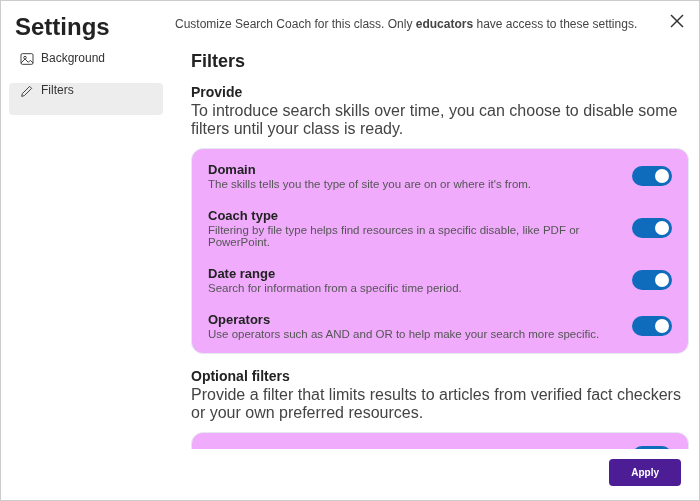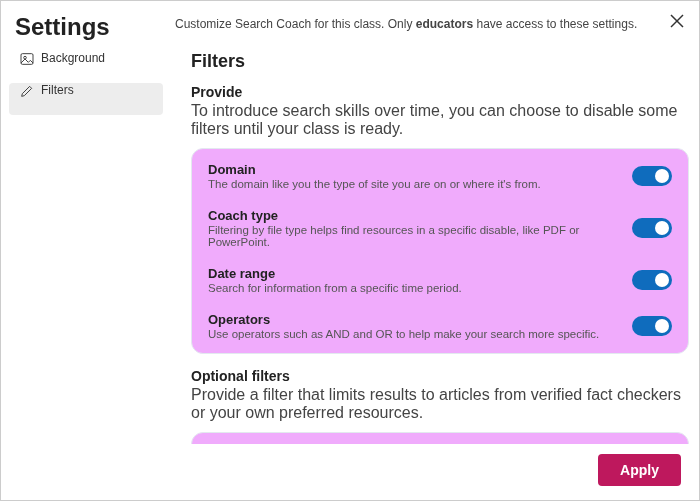--- a/index.html
+++ b/index.html
@@ -29,21 +29,21 @@
   .row-text { flex: 1; min-width: 0; }
   .row-title { font-size: 13px; font-weight: 700; color: #222; display: flex; align-items: center; gap: 12px; }
   .row-desc { font-size: 11.5px; color: #555; margin-top: 1px; }
   .link { color: #0f6cbd; font-weight: 400; font-size: 16px; cursor: pointer; }
   .toggle { width: 40px; height: 20px; border-radius: 10px; position: relative; cursor: pointer; flex-shrink: 0; }
   .toggle.on { background: #0f6cbd; }
   .knob { position: absolute; width: 14px; height: 14px; border-radius: 50%; top: 3px; }
   .toggle.on .knob { background: #fff; right: 3px; }
   .cursor { position: absolute; width: 16px; height: 16px; right: 6px; top: 22px; pointer-events: none; }
   .footer { display: flex; justify-content: flex-end; padding: 10px 18px 14px 0; }
-  .apply { background: #be185d; color: #fff; border: none; font-size: 14px; font-weight: 600; padding: 8px 22px; border-radius: 4px; cursor: pointer; }
+  .apply { background: #4c1d95; color: #fff; border: none; font-size: 10px; font-weight: 600; padding: 8px 22px; border-radius: 4px; cursor: pointer; }
 </style>
 </head>
 <body>
 
 <div class="modal">
 
   <div class="header">
     <div class="title">Settings</div>
     <div class="subtitle">
       <span>Customize Search Coach for this class. Only </span><b>educators</b><span> have access to these settings.</span>
@@ -80,21 +80,21 @@
 
         <div class="h1">Filters</div>
 
         <div class="h2">Provide</div>
         <div class="section-desc">To introduce search skills over time, you can choose to disable some filters until your class is ready.</div>
 
         <div class="card">
           <div class="row">
             <div class="row-text">
               <div class="row-title">Domain</div>
-              <div class="row-desc">The domain like you the type of site you are on or where it's from.</div>
+              <div class="row-desc">The skills tells you the type of site you are on or where it's from.</div>
             </div>
             <div class="toggle on">
                 <div class="knob"></div>
               </div>
           </div>
           <div class="row">
             <div class="row-text">
               <div class="row-title">Coach type</div>
               <div class="row-desc">Filtering by file type helps find resources in a specific disable, like PDF or PowerPoint.</div>
             </div>

